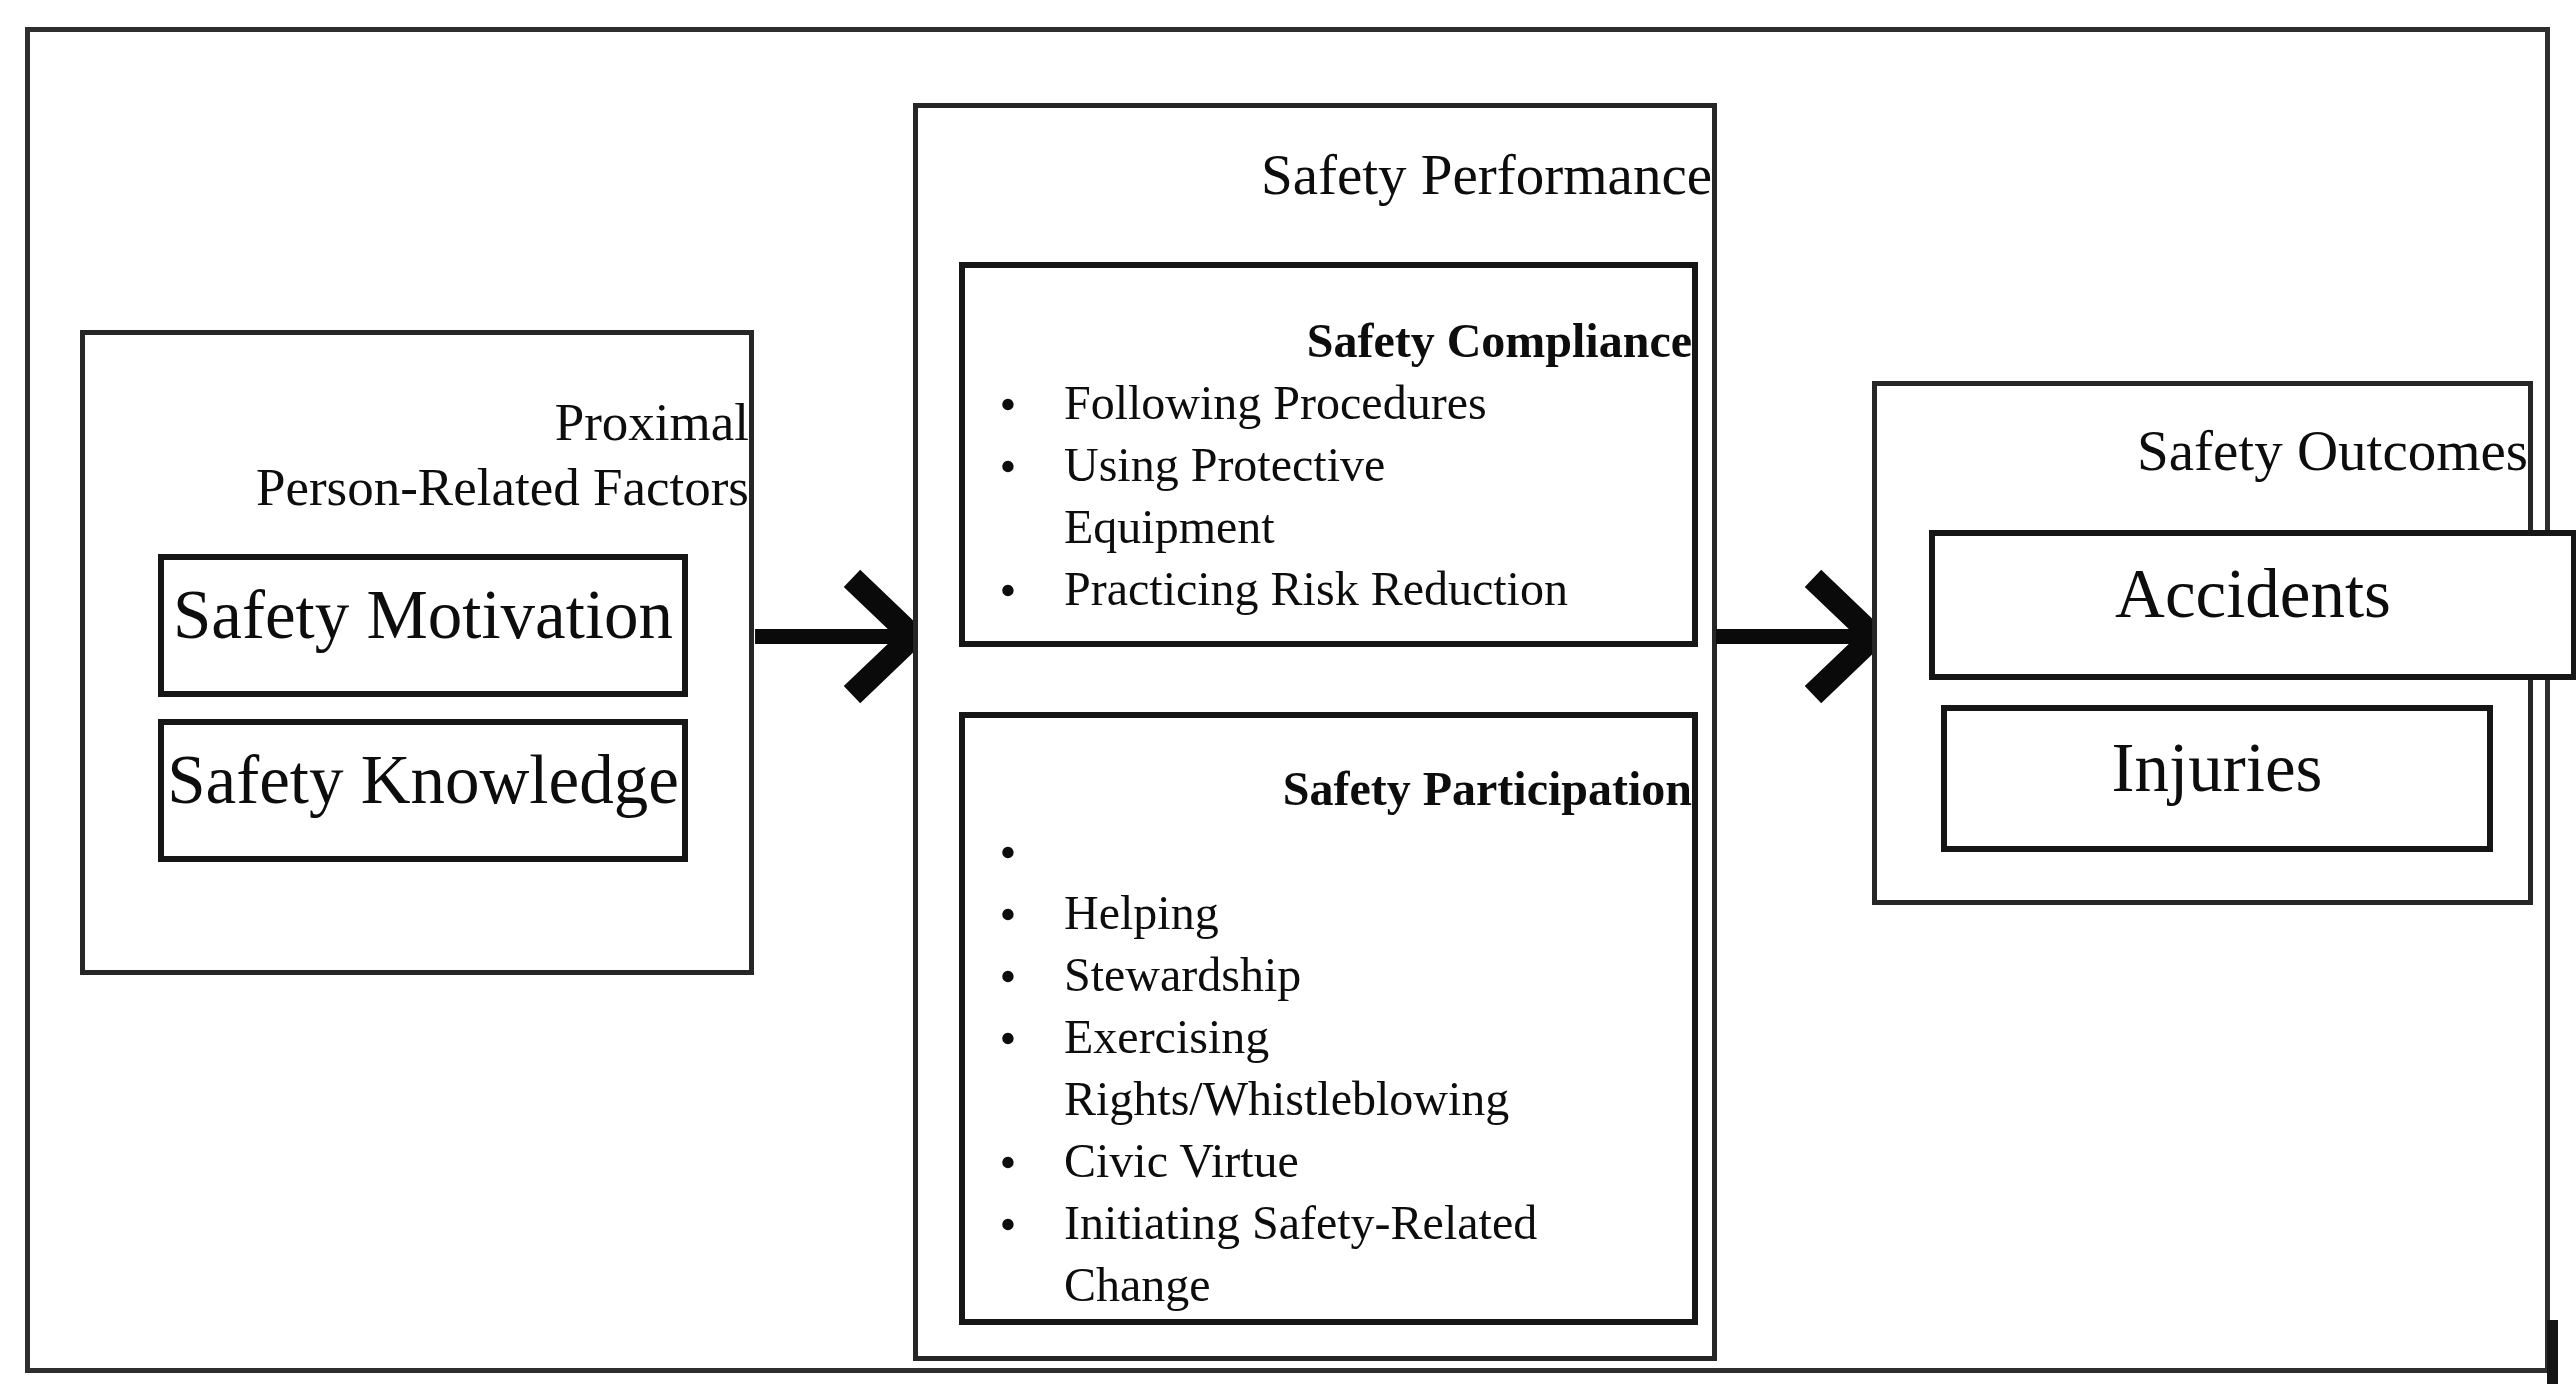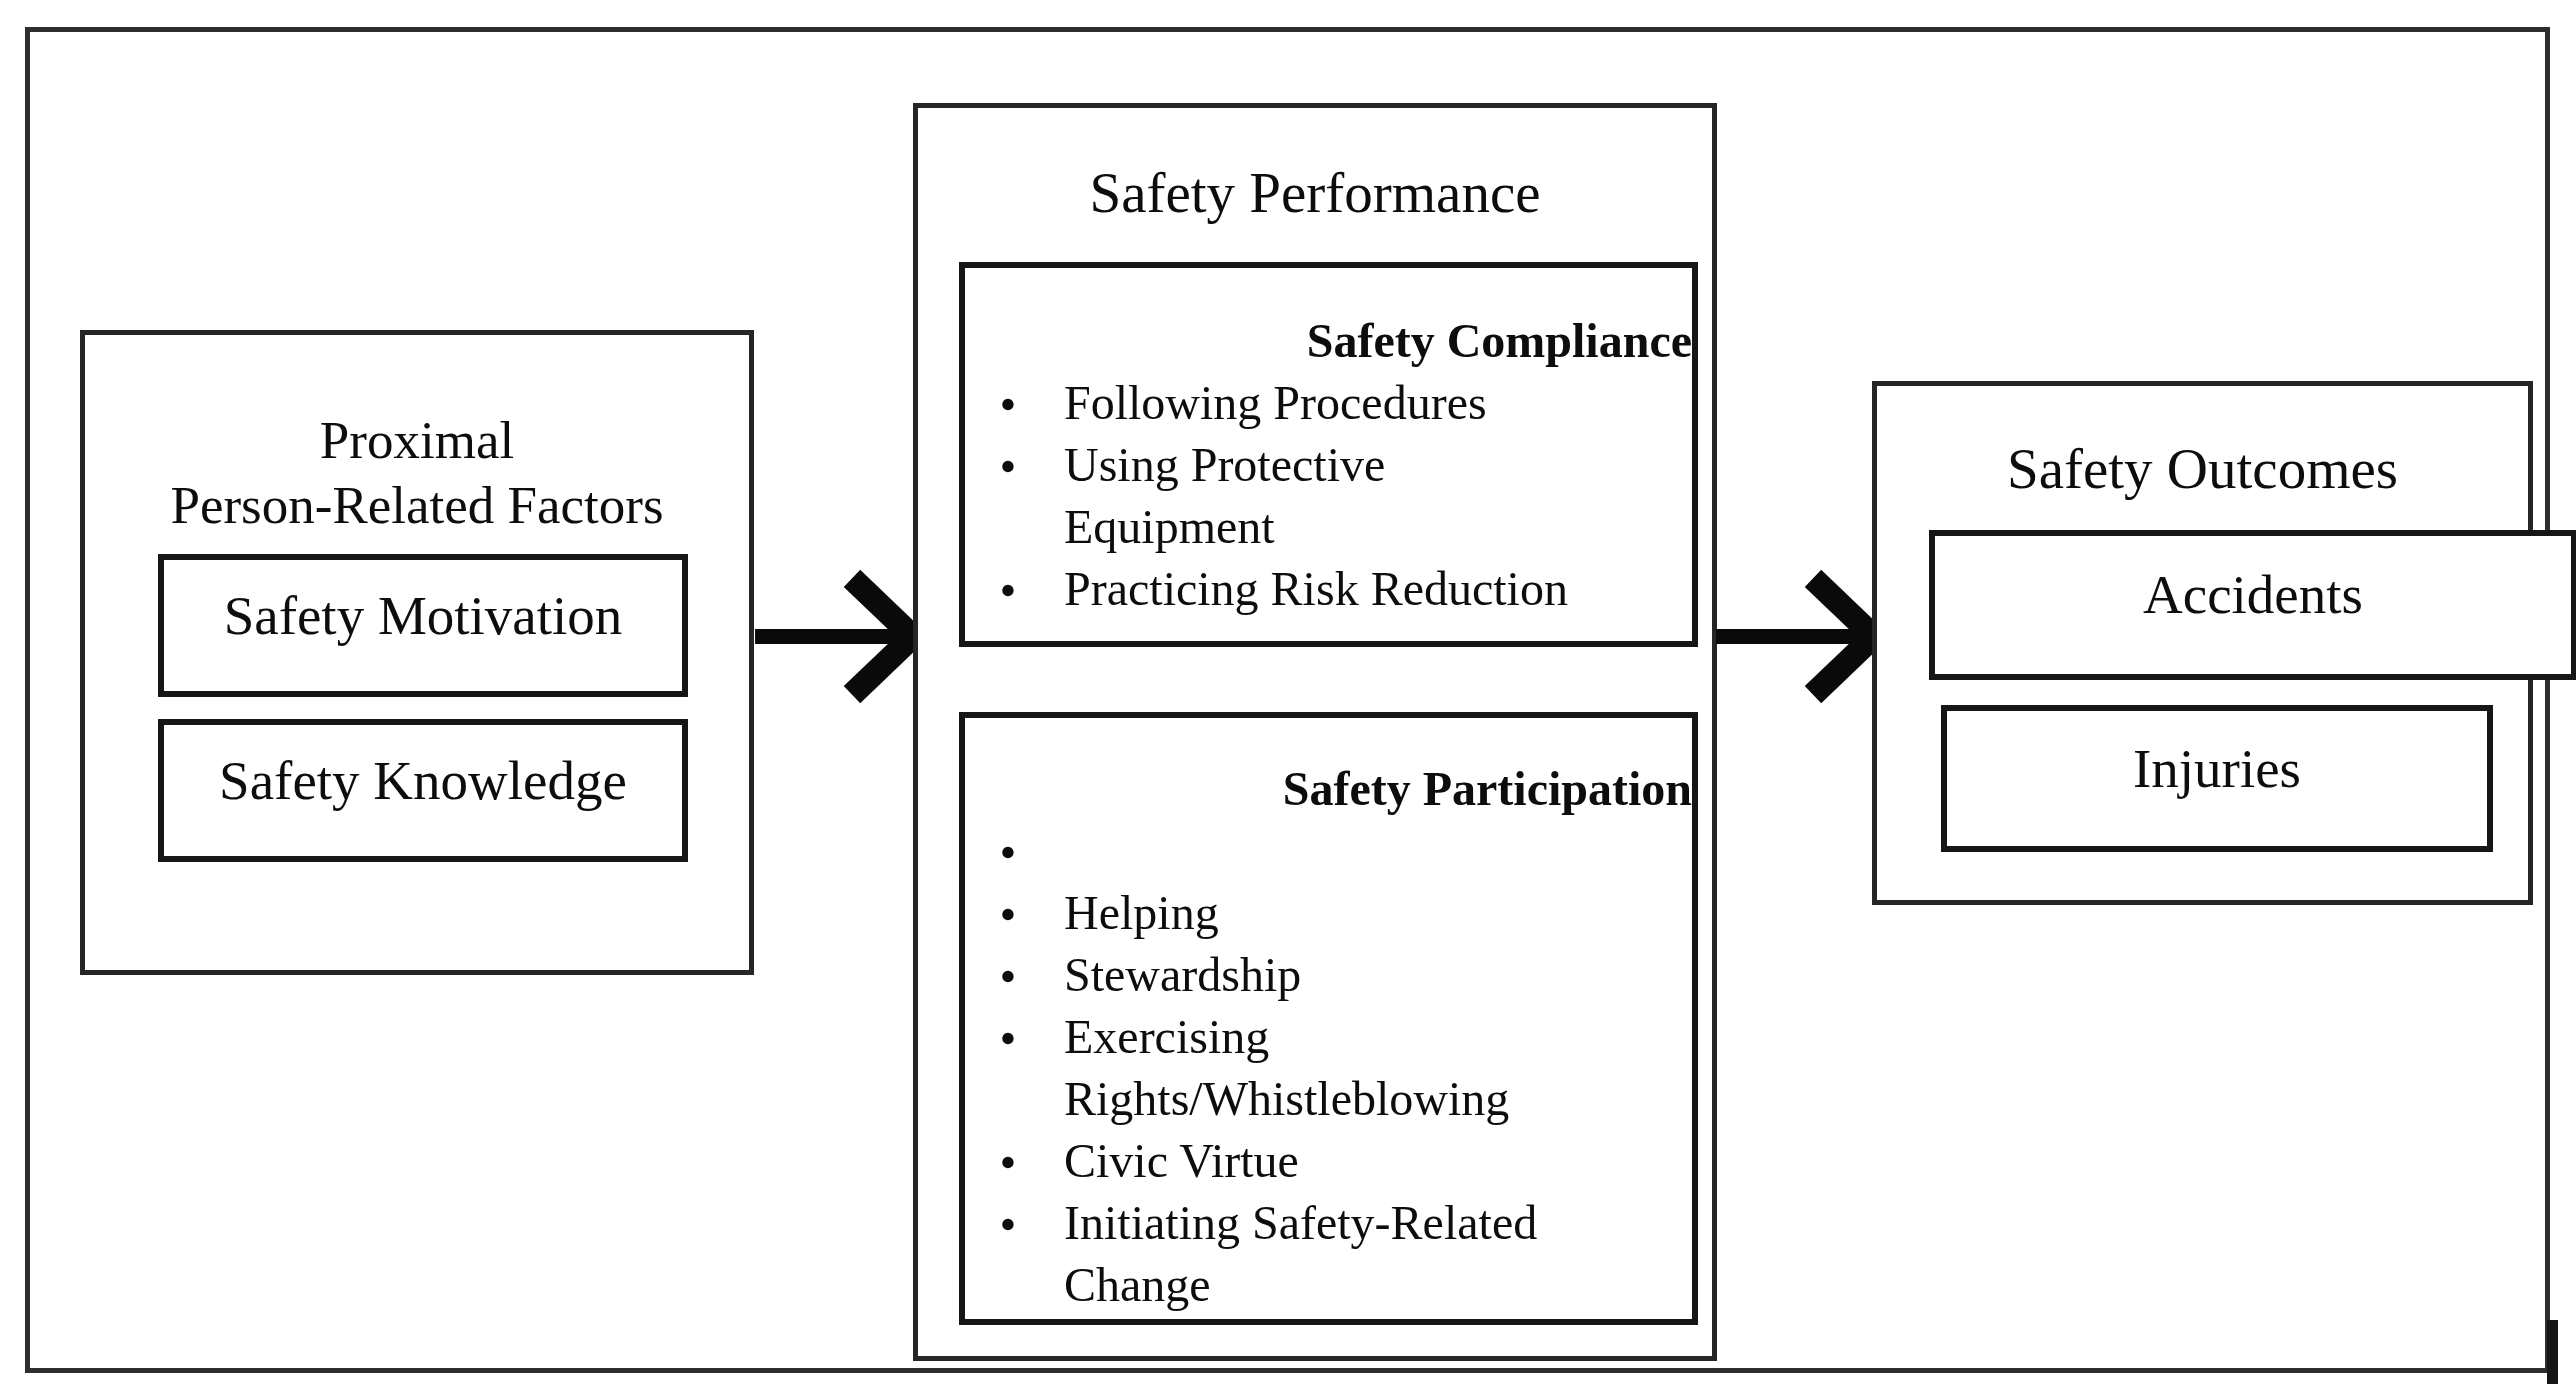--- a/index.html
+++ b/index.html
@@ -29,44 +29,43 @@
     border: 5.3px solid #262626;
     box-sizing: border-box;
     background: #ffffff;
   }
   .left-box   { left: 50px;   top: 298px; width: 674px; height: 645px; }
   .middle-box { left: 883px; top: 71px;  width: 804px; height: 1258px; }
   .right-box  { left: 1842px; top: 349px; width: 661px; height: 524px; }
 
   .box-title {
     font-family: "Liberation Serif", "DejaVu Serif", serif;
-    text-align: center;
+    text-align: right;
     font-size: 57px;
     line-height: 69px;
     color: #0d0d0d;
-    margin-top: 18px;
   }
   .left-box .box-title {
     padding-top: 55px;
     font-size: 53px;
     line-height: 65px;
   }
   .middle-box .box-title { padding-top: 32px; }
   .right-box  .box-title { padding-top: 30px; }
 
   .label-box {
     position: absolute;
     border: 6.2px solid #161616;
     box-sizing: border-box;
     background: #ffffff;
     display: flex;
     align-items: center;
     justify-content: center;
     font-family: "Liberation Serif", "DejaVu Serif", serif;
-    font-size: 55px;
+    font-size: 69px;
     padding-bottom: 19.4px;
   }
   .motivation-box { left: 73px;  top: 219px; width: 530px; height: 143px; }
   .knowledge-box  { left: 73px;  top: 384px; width: 530px; height: 143px; }
   .accidents-box  { left: 52px;  top: 144px; width: 648px; height: 150px; }
   .injuries-box   { left: 64px;  top: 319px; width: 552px; height: 147px; }
 
   .list-box {
     position: absolute;
     left: 41px;

